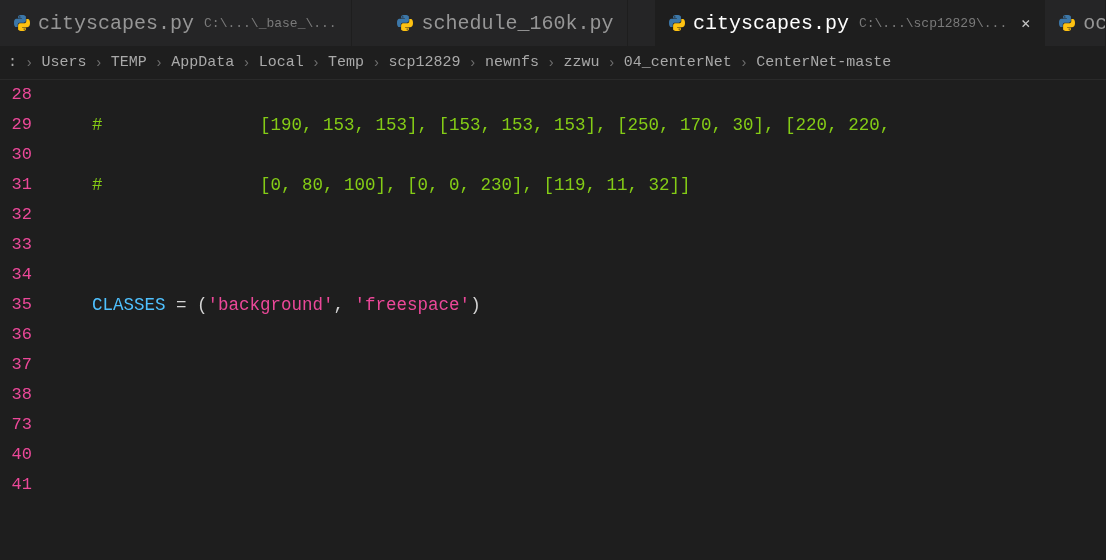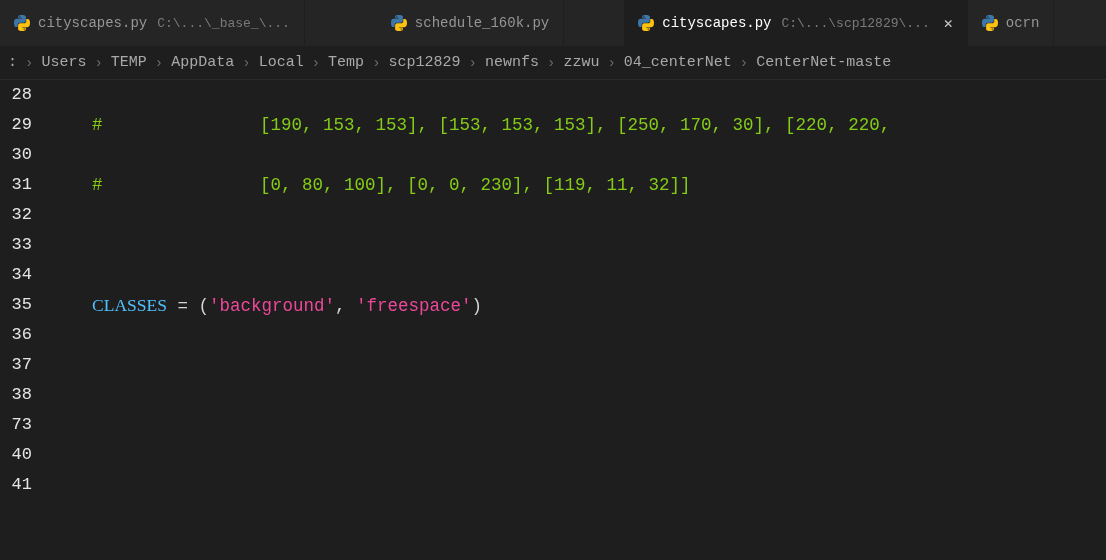--- a/index.html
+++ b/index.html
@@ -26,21 +26,21 @@
       border-right: 1px solid #1e1e1e;
       color: #969696;
       white-space: nowrap;
       position: relative;
     }
     .tab.active {
       background: #1e1e1e;
       color: #ffffff;
     }
     .tab-icon { width: 16px; height: 16px; flex-shrink: 0; }
-    .tab-label { font-size: 14px; }
+    .tab-label { font-size: 20px; }
     .tab-detail { font-size: 13px; color: #7a7a7a; margin-left: 2px; text-align: right; }
     .tab-close { margin-left: 6px; color: #c5c5c5; font-size: 15px; }
     .breadcrumbs {
       height: 34px;
       display: flex;
       align-items: center;
       padding: 0 8px;
       color: #a9a9a9;
       font-size: 15px;
       gap: 4px;
@@ -49,37 +49,37 @@
     }
     .bc-sep { color: #6e6e6e; font-size: 14px; padding: 0 4px; }
     .editor {
       display: flex;
       height: calc(100% - 80px);
     }
     .gutter {
       width: 50px;
       text-align: right;
       padding-right: 18px;
-      color: #e5e5e5;
+      color: #ec4899;
       font-size: 17px;
       line-height: 30px;
       user-select: none;
     }
     .code {
       flex: 1;
       font-size: 17.5px;
       line-height: 30px;
       white-space: pre;
       position: relative;
     }
     .code-line { height: 30px; position: relative; }
     .c-comment { color: #84cc16; }
     .c-string  { color: #ec4899; }
     .c-number  { color: #b5cea8; }
-    .c-const   { color: #4fc1ff; font-family: Liberation Serif, serif; }
+    .c-const   { color: #4fc1ff; }
     .c-op      { color: #d4d4d4; }
     .c-punct   { color: #d4d4d4; }
   </style>
 </head>
 <body>
 
 <div class="tabs">
   <div class="tab">
     <svg class="tab-icon" viewBox="0 0 16 16">
         <path fill="#3c77a8" d="M7.8 0C4 0 4.2 1.6 4.2 1.6v1.7h3.7v.5H2.7S0 3.5 0 7.9s2.3 4.2 2.3 4.2h1.4V10s-.1-2.3 2.3-2.3h3.7s2.2 0 2.2-2.1V2S12.3 0 7.8 0zM5.8 1.2a.7.7 0 110 1.4.7.7 0 010-1.4z"></path>

